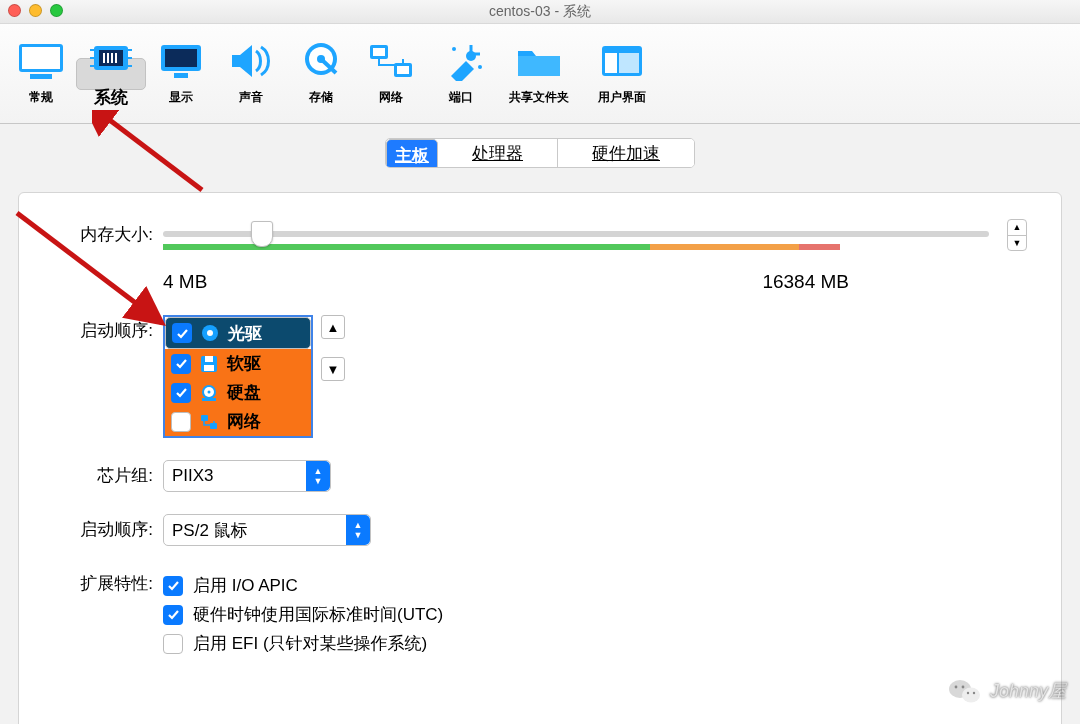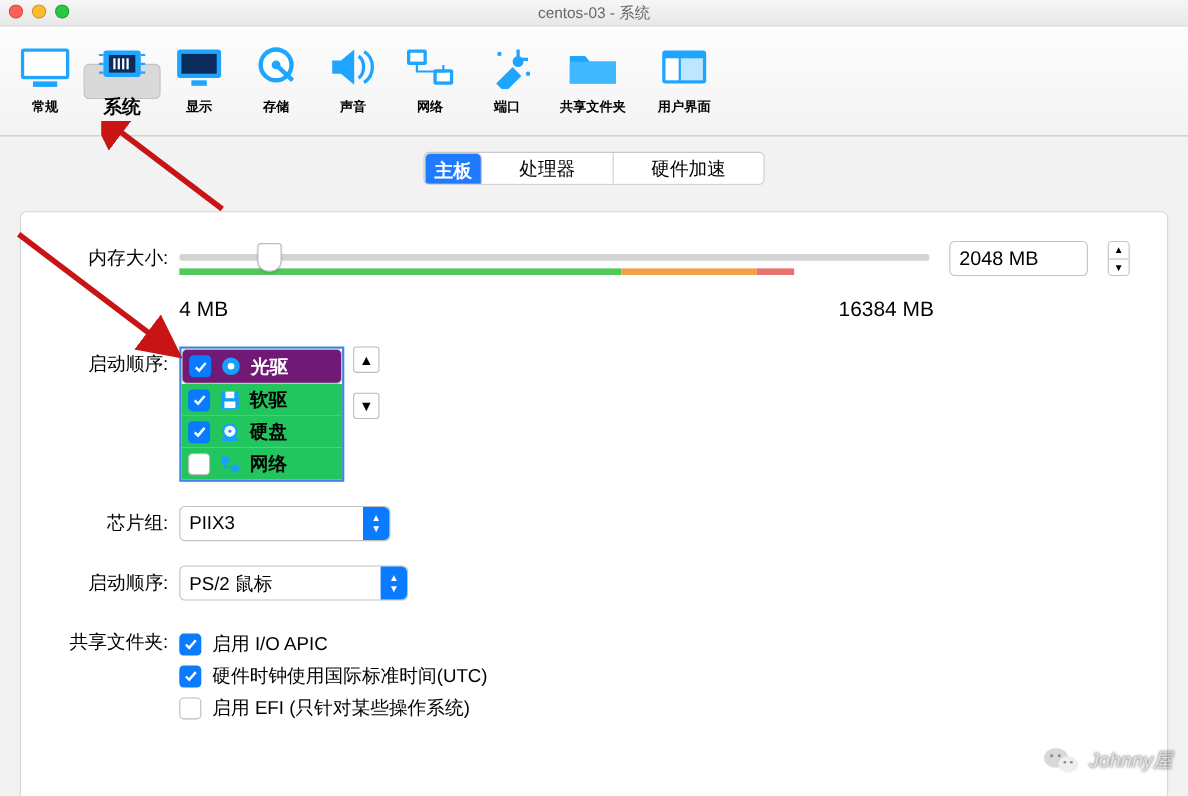--- a/index.html
+++ b/index.html
@@ -36,21 +36,21 @@
   
   .content { position: relative; padding: 14px 18px; }
   .subtabs {
     display: inline-flex; border: 1px solid #c9c9c9; border-radius: 5px;
     overflow: hidden; background:#fff; height: 30px;
     position: relative; left: 50%; transform: translateX(-50%);
     margin-bottom: 24px;
   }
   .stab {
     padding: 0 34px; display:flex; align-items:center; font-size:17px;
-    border-right:1px solid #c9c9c9; cursor:pointer; background:#fff;
+    border-right:1px solid #c9c9c9; cursor:pointer; background:#fff;text-decoration:underline;
   }
   .stab:last-child { border-right:none;text-align:center; }
   .stab.sel { background:#1e7bff; color:#fff; font-weight:600; }
 
   .panel {
     background:#fff; border:1px solid #d5d5d5; border-radius:6px;
     padding: 26px 34px 40px; min-height: 540px;
   }
   .row { display:flex; align-items:flex-start; margin-bottom: 22px; }
   .row > label {
@@ -80,23 +80,23 @@
   .stepper span{flex:1; display:flex; align-items:center; justify-content:center;}
   .stepper span:first-child{border-bottom:1px solid #c2c2c2;}
 
   
   .bootwrap { display:flex; gap:8px; align-items:flex-start; }
   .bootlist {
     border:2px solid #3f83e8; width:150px; background:#fff;
   }
   .bootlist .item {
     display:flex; align-items:center; gap:8px; padding:3px 6px;
-    font-size:17px; font-weight:600; background:#22c55e;
-  }
-  .bootlist .item.sel { background:#701a75; color:#fff;text-align:right; }
+    font-size:17px; font-weight:600; background:#f97316;
+  }
+  .bootlist .item.sel { background:#0c4a6e; color:#fff;text-align:right; }
   .chk {
     width:20px; height:20px; border-radius:4px; background:#0a7aff;
     display:flex; align-items:center; justify-content:center;
   }
   .chk.off { background:#fff; border:1px solid #bcbcbc; }
   .chk svg { width:13px; height:13px; }
   .devic { width:20px; height:20px; display:flex; align-items:center; justify-content:center; }
   .arrowbtn { width:24px; height:24px; border:1px solid #bcbcbc; background:#fff;
     border-radius:3px; display:flex; align-items:center; justify-content:center;
     font-size:13px; }
@@ -178,36 +178,36 @@
           <rect x="5" y="4" width="40" height="26" rx="3" fill="#1ea5ff"></rect>
           <rect x="9" y="8" width="32" height="18" fill="#0b2b5a"></rect>
           <rect x="18" y="32" width="14" height="5" fill="#1ea5ff"></rect>
         </svg>
     </div>
     <span>显示</span>
   </div>
   <div class="tbtn">
     <div class="ticon">
       <svg viewBox="0 0 50 40">
+          <path d="M6 14h8l12-10v32l-12-10H6z" fill="#1ea5ff"></path>
+          <path d="M30 10c6 4 6 16 0 20M35 6c10 6 10 22 0 28" stroke="#1ea5ff" stroke-width="3" fill="none"></path>
+        </svg>
+    </div>
+    <span>声音</span>
+  </div>
+  <div class="tbtn">
+    <div class="ticon">
+      <svg viewBox="0 0 50 40">
           <circle cx="25" cy="18" r="16" fill="#1ea5ff"></circle>
           <circle cx="25" cy="18" r="12" fill="#fff"></circle>
           <circle cx="25" cy="18" r="4" fill="#1ea5ff"></circle>
           <path d="M25 18 L40 32" stroke="#1ea5ff" stroke-width="4"></path>
         </svg>
     </div>
     <span>存储</span>
-  </div>
-  <div class="tbtn">
-    <div class="ticon">
-      <svg viewBox="0 0 50 40">
-          <path d="M6 14h8l12-10v32l-12-10H6z" fill="#1ea5ff"></path>
-          <path d="M30 10c6 4 6 16 0 20M35 6c10 6 10 22 0 28" stroke="#1ea5ff" stroke-width="3" fill="none"></path>
-        </svg>
-    </div>
-    <span>声音</span>
   </div>
   <div class="tbtn">
     <div class="ticon">
       <svg viewBox="0 0 50 40">
           <rect x="4" y="4" width="18" height="14" rx="2" fill="#1ea5ff"></rect>
           <rect x="28" y="22" width="18" height="14" rx="2" fill="#1ea5ff"></rect>
           <rect x="7" y="7" width="12" height="8" fill="#fff"></rect>
           <rect x="31" y="25" width="12" height="8" fill="#fff"></rect>
           <path d="M13 18v6h24v-6" stroke="#1ea5ff" stroke-width="2" fill="none"></path>
         </svg>
@@ -261,21 +261,20 @@
       <label>内存大小:</label>
       <div class="body">
         <div class="memwrap">
           <div class="slider">
             <div class="track"></div>
             <div class="zone g"></div>
               <div class="zone o"></div>
               <div class="zone r"></div>
             <div class="thumb" id="memthumb" style="left: 12%;"></div>
           </div>
-          <input class="memval" value="2048 MB" style="">
           <div class="stepper">
             <span>▲</span>
             <span>▼</span>
           </div>
         </div>
         <div class="memlabels">
           <span>4 MB</span>
           <span>16384 MB</span>
         </div>
       </div>
@@ -346,21 +345,21 @@
           <div class="arrowbtn">▲</div>
           <div style="height:18px"></div>
           <div class="arrowbtn">▼</div>
         </div>
       </div>
     </div>
 
     <div class="row">
       <label>芯片组:</label>
       <div class="body">
-        <div class="sel" style="width:192px">
+        <div class="sel" style="width:168px">
           <span>PIIX3</span>
           <div class="cap">
               <span>▲</span>
               <span>▼</span>
             </div>
         </div>
       </div>
     </div>
 
     <div class="row">
@@ -370,21 +369,21 @@
           <span>PS/2 鼠标</span>
           <div class="cap">
               <span>▲</span>
               <span>▼</span>
             </div>
         </div>
       </div>
     </div>
 
     <div class="row">
-      <label>共享文件夹:</label>
+      <label>扩展特性:</label>
       <div class="body" id="extopts">
           <div class="chkrow">
             <span class="chk ">
               <svg viewBox="0 0 13 13">
                 <path d="M2 7l3 3 6-7" stroke="#fff" stroke-width="2.2" fill="none"></path>
               </svg>
             </span>
             <span>启用 I/O APIC</span>
           </div>
           <div class="chkrow">

